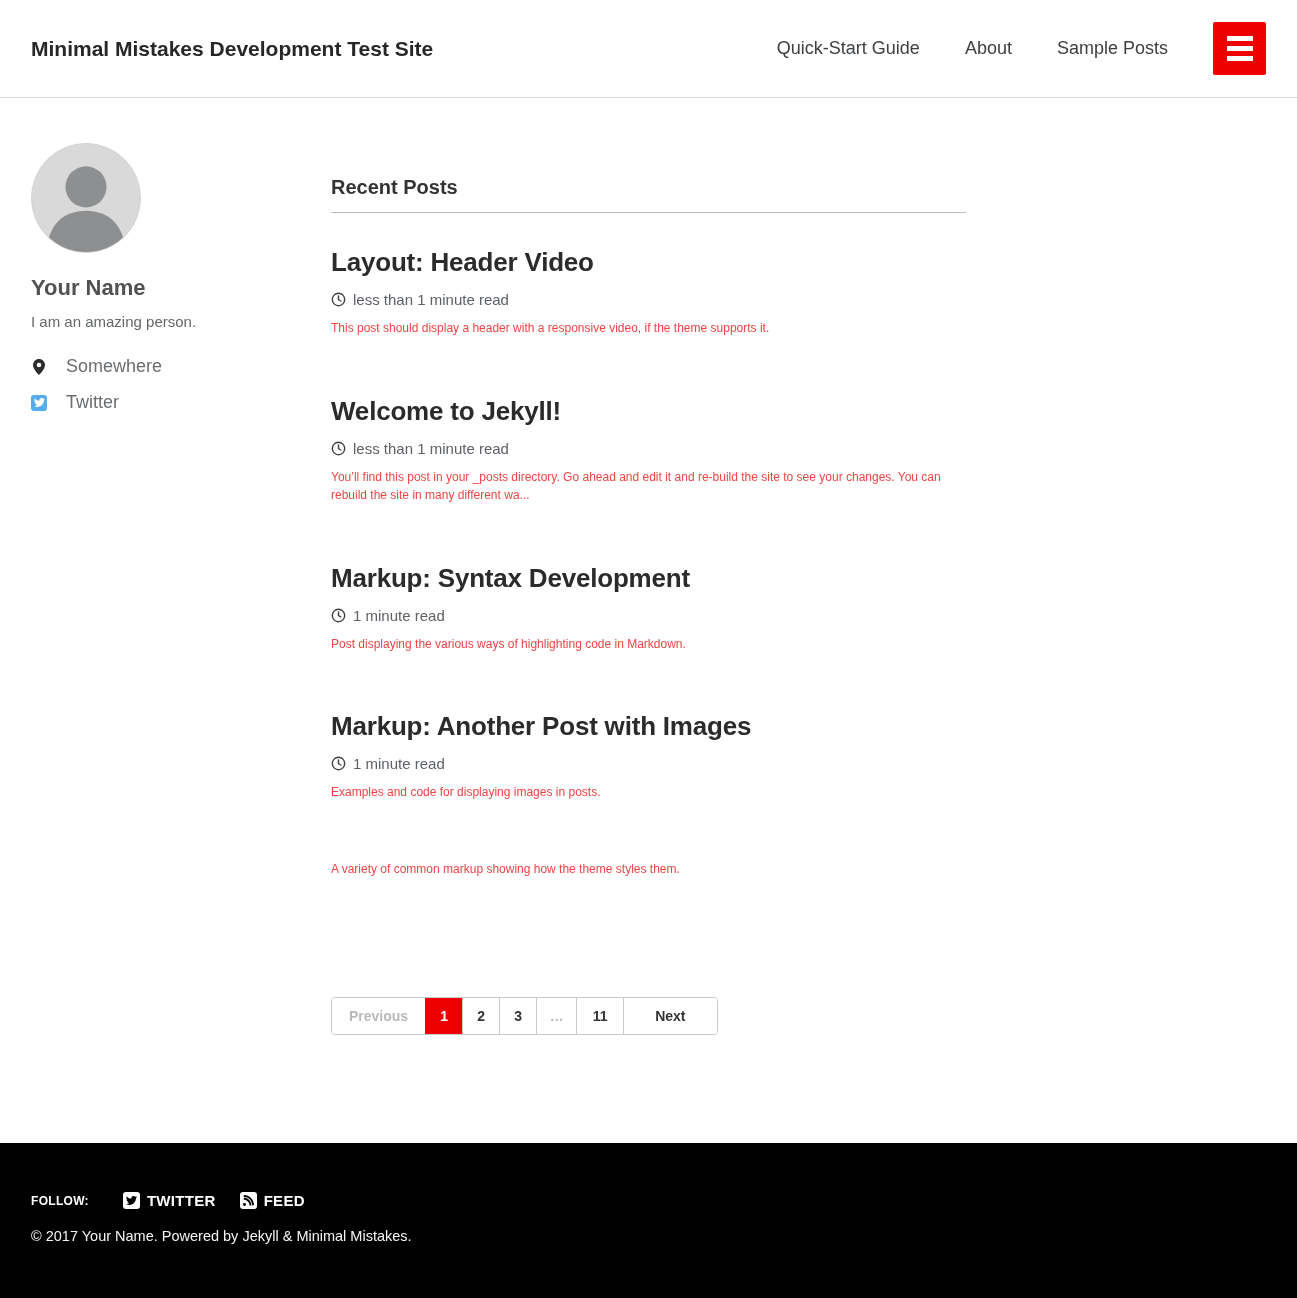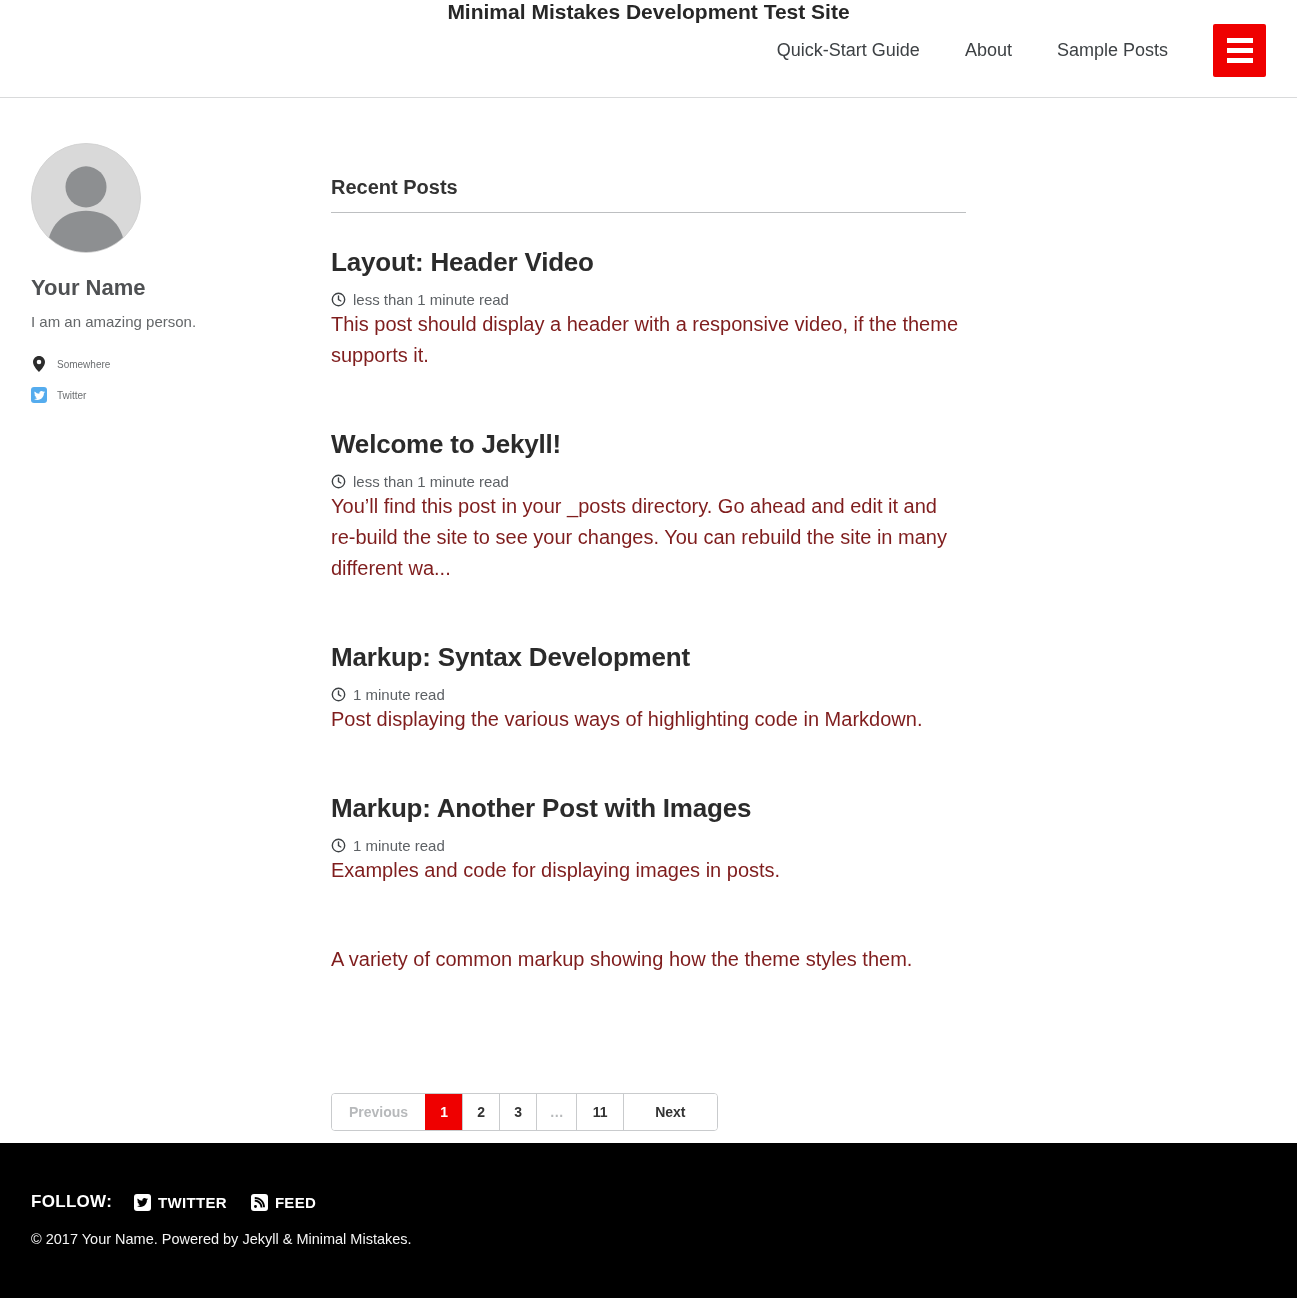--- a/index.html
+++ b/index.html
@@ -7,21 +7,21 @@
   body {
     width: 1297px;
     font-family: "Liberation Sans", "DejaVu Sans", sans-serif;
     background: #ffffff;
     color: #3d4144;
   }
   .wrap { width: 1235px; margin: 0 auto; }
 
   
   .masthead { height: 98px; border-bottom: 1px solid #d9dadb; background: #fff; }
-  .masthead-inner { display: flex; align-items: center; height: 97px; flex-direction: column; }
+  .masthead-inner { display: flex; align-items: center; height: 97px; }
   .site-title { font-size: 21px; font-weight: 700; color: #272727; text-decoration: none; cursor: pointer; }
   .masthead-nav { margin-left: auto; display: flex; align-items: center; }
   .nav-link { font-size: 18px; color: #3d4144; margin-right: 45px; text-decoration: none; cursor: pointer; }
   .menu-toggle {
     width: 53px; height: 53px; border: none; border-radius: 2px;
     background: #ef0000; display: flex; flex-direction: column;
     align-items: center; justify-content: center; gap: 5px; cursor: pointer;
   }
   .menu-toggle .bar { width: 26px; height: 5px; background: #ffffff; }
 
@@ -34,52 +34,52 @@
   
   .avatar {
     width: 110px; height: 110px; border-radius: 50%;
     border: 1px solid #d3d3d3; background: #d9d9d9;
     overflow: hidden; position: relative;
   }
   .avatar svg { position: absolute; bottom: -4px; left: 0; width: 108px; height: 108px; }
   .author-name { margin-top: 22px; font-size: 22px; font-weight: 700; color: #4f5153; }
   .author-bio { margin-top: 12px; font-size: 15px; color: #646769; }
   .author-links { margin-top: 26px; }
-  .author-link { display: flex; align-items: center; margin-bottom: 15px; font-size: 10px; color: #6b6e70; text-decoration: none; }
+  .author-link { display: flex; align-items: center; margin-bottom: 15px; font-size: 18px; color: #6b6e70; text-decoration: none; gap: 9px; }
   .author-link .li-icon { width: 16px; display: flex; justify-content: center; margin-right: 10px; flex: none; }
   .tw-box { width: 16px; height: 16px; border-radius: 3px; background: #55acee; display: flex; align-items: center; justify-content: center; }
 
   
   .archive-title { font-size: 20px; font-weight: 700; color: #333333; padding-bottom: 13px; border-bottom: 1px solid #bdbfc1; margin: 0; }
   .post { margin-top: 34px; margin-bottom: 58px; }
   .post-title { font-size: 26px; font-weight: 700; color: #2b2b2b; text-decoration: none; cursor: pointer; letter-spacing: -0.2px; }
   .post-meta { margin-top: 13px; font-size: 15px; color: #5d6165; display: flex; align-items: center; }
   .post-meta svg { margin-right: 7px; flex: none; }
-  .post-excerpt { margin-top: 1px; font-size: 20px; color: #7f1d1d; line-height: 1.55; max-width: 630px; }
+  .post-excerpt { margin-top: 11px; font-size: 12px; color: #ef4444; line-height: 1.55; max-width: 630px; }
 
   
   .pagination { display: inline-flex; margin-top: 60px; border: 1px solid #c9cbcd; border-radius: 4px; overflow: hidden; }
   .page-item {
     height: 36px; display: flex; align-items: center; justify-content: center;
     font-size: 14px; font-weight: 700; color: #333333; background: #fff;
     border-left: 1px solid #c9cbcd; text-decoration: none; cursor: pointer;
   }
   .page-item:first-child { border-left: none; }
   .page-prev { padding: 0 17px; color: #b7b9bb; cursor: default; }
   .page-num { width: 37px; }
   .page-num.active { background: #ef0000; color: #ffffff; border-left-color: #ef0000; }
   .page-ellipsis { width: 40px; color: #b7b9bb; cursor: default; }
   .page-11 { width: 47px; }
   .page-next { padding: 0 31px; }
 
   
   .site-footer { background: #000000; height: 155px; color: #ffffff; }
   .footer-inner { padding-top: 49px; }
   .follow-row { display: flex; align-items: center; }
-  .follow-label { font-size: 17px; font-weight: 700; letter-spacing: 0.3px; margin-right: 22px; }
+  .follow-label { font-size: 12px; font-weight: 700; letter-spacing: 0.3px; margin-right: 34px; }
   .footer-link { display: flex; align-items: center; margin-right: 24px; font-size: 15px; font-weight: 700; color: #ffffff; text-decoration: none; letter-spacing: 0.3px; cursor: pointer; }
   .footer-link .icon-box {
     width: 17px; height: 17px; background: #ffffff; border-radius: 3px;
     display: flex; align-items: center; justify-content: center; margin-right: 7px;
   }
   .copyright { margin-top: 19px; font-size: 14.5px; color: #f5f5f5; }
 </style>
 </head>
 <body>
 

